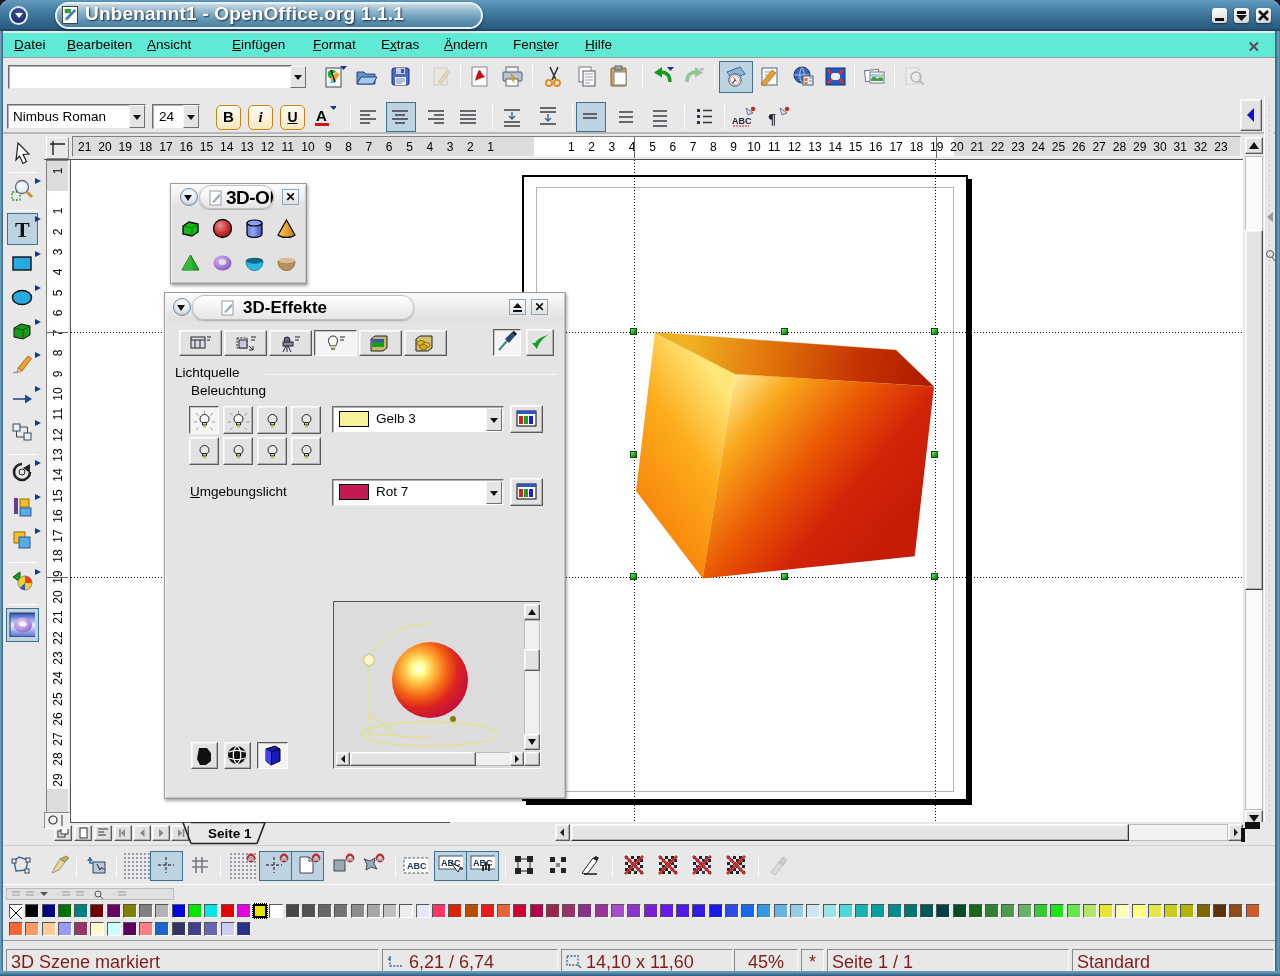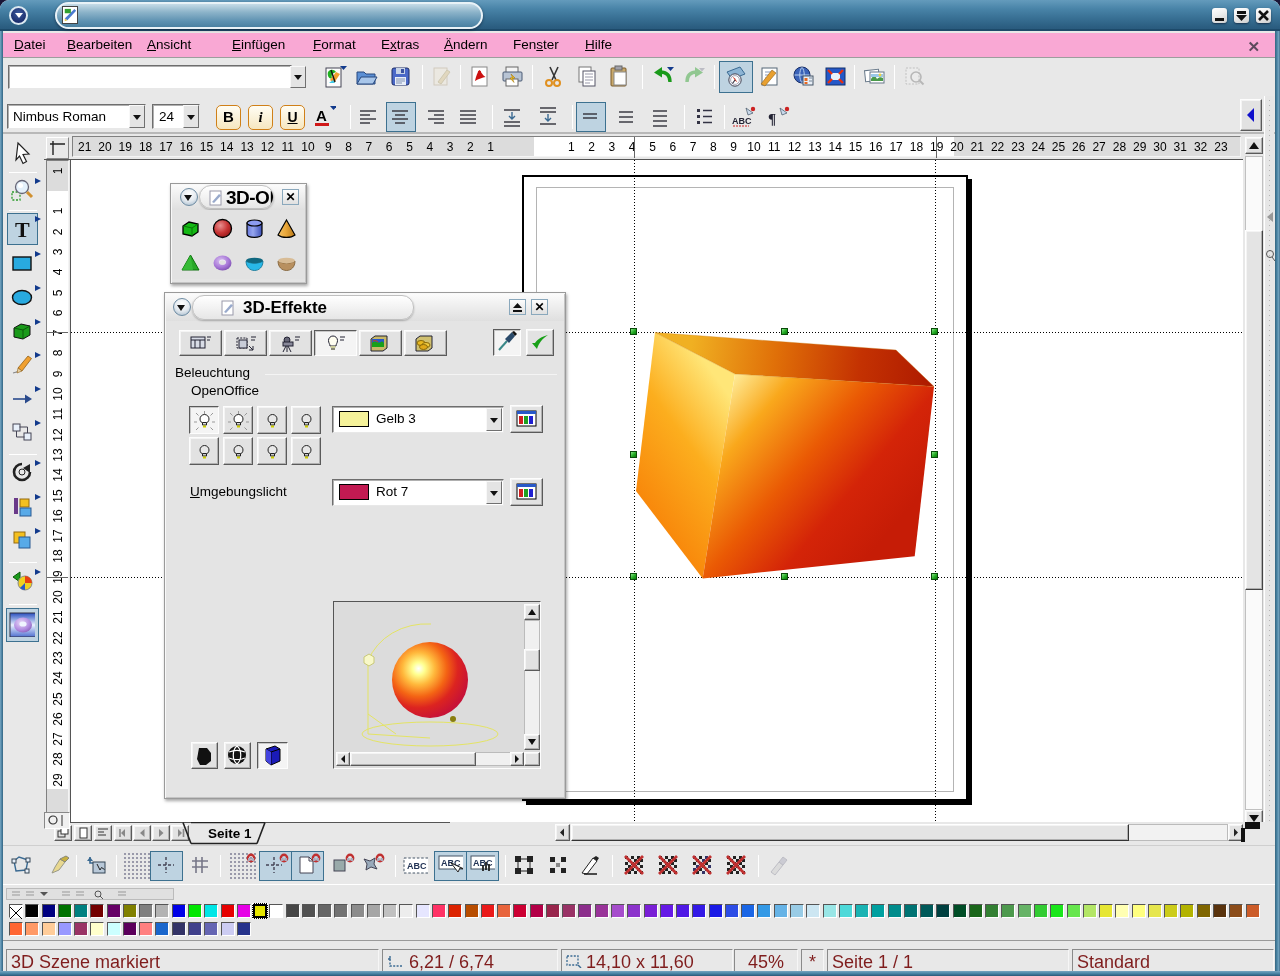--- a/index.html
+++ b/index.html
@@ -16,21 +16,21 @@
  text-shadow:1px 1px 2px rgba(0,0,30,.75);letter-spacing:.2px;}
 #tico{position:absolute;left:62px;top:6px;width:16px;height:18px;background:#fff;border:1px solid #444;}
 #tmenu{position:absolute;left:9px;top:6px;width:19px;height:19px;border-radius:50%;
  background:radial-gradient(circle at 50% 35%,#3c5a9e 0%,#1c2f6e 70%);border:2px solid #dce9f1;}
 #tmenu:after{content:"";position:absolute;left:3.5px;top:5px;border:4px solid transparent;border-top:5px solid #fff;}
 .wbtn{position:absolute;top:8px;width:15px;height:15px;border-radius:3px;
  background:linear-gradient(160deg,#ffffff 0%,#f0f0f0 40%,#cfcfcf 100%);box-shadow:0 1px 2px rgba(0,0,20,.5);}
 .wbtn svg{position:absolute;left:0;top:0;}
 
 #menubar{position:absolute;left:2px;top:33px;width:1276px;height:25px;
- background:#f9a8d4;border-bottom:1px solid #9d9d9d;text-align:center;}
+ background:#5eead4;border-bottom:1px solid #9d9d9d;text-align:center;}
 .mi{position:absolute;top:4px;font-size:13.5px;color:#000;}
 
 #funcbar{position:absolute;left:2px;top:59px;width:1276px;height:39px;background:#e8e8e8;}
 #objbar{position:absolute;left:2px;top:98px;width:1276px;height:36px;background:#e8e8e8;
  border-bottom:2px solid #b8b8b8;}
 .tsep{position:absolute;width:1px;background:#aaa;border-right:1px solid #fff;}
 .inset{background:#fff;border:1px solid;border-color:#6e6e6e #e8e8e8 #e8e8e8 #6e6e6e;box-shadow:inset 1px 1px 0 #b0b0b0;}
 .ddbtn{position:absolute;background:#e4e4e4;border:1px solid;border-color:#f8f8f8 #707070 #707070 #f8f8f8;}
 .ddbtn:after{content:"";position:absolute;left:50%;top:50%;margin:-2px 0 0 -4px;
  border:4px solid transparent;border-top:5px solid #111;}
@@ -109,20 +109,21 @@
 </style></head><body>
 <div id="win">
 <div id="title"></div>
 <div id="ttab"></div>
 <svg id="tico" viewBox="0 0 16 18">
       <rect x="0" y="0" width="16" height="18" fill="#fff"></rect>
       <path d="M2 13L13 2l2 2L5 15z" fill="#4a7ad0"></path>
       <path d="M2 13l3 2-3 1z" fill="#e8c840"></path>
       <rect x="2" y="2" width="7" height="5" fill="#30a030"></rect>
     </svg>
+<div id="ttxt">Unbenannt1 - OpenOffice.org 1.1.1</div>
 <div id="tmenu"></div>
 <div class="wbtn" style="left:1212px">
       <svg width="15" height="15">
         <rect x="3" y="10" width="9" height="3" fill="#111"></rect>
       </svg>
     </div>
 <div class="wbtn" style="left:1234px">
       <svg width="15" height="15">
         <rect x="3" y="3" width="9" height="3" fill="#111"></rect>
         <path d="M2 7h11l-5.5 6z" fill="#111"></path>
@@ -707,23 +708,23 @@
           </svg>
         </div>
   <div class="pbtn" style="left:328px;top:36px;width:28px;height:27px"><svg width="26" height="25">
             <path d="M5 20l8-9" stroke="#3a8888" stroke-width="2"></path>
             <path d="M11 9l4 4 6-7-3-4z" fill="#2a4a6a"></path>
             <path d="M18 2l3 4 2-2-3-3z" fill="#111"></path>
           </svg></div>
   <div class="rbtn" style="left:361px;top:36px;width:28px;height:27px"><svg width="26" height="25">
             <path d="M5 13l5 6c2-6 5-10 11-14-7 2-10 4-13 8z" fill="#18a018"></path>
           </svg></div>
-  <div class="lbl" style="left:10px;top:72px">Beleuchtung</div>
+  <div class="lbl" style="left:10px;top:72px">Lichtquelle</div>
   <div style="position:absolute;left:100px;top:81px;width:292px;height:1px;background:#9a9a9a;border-bottom:1px solid #f4f4f4"></div>
-  <div class="lbl" style="left:26px;top:90px">OpenOffice</div>
+  <div class="lbl" style="left:26px;top:90px">Beleuchtung</div>
   <div class="pbtn lmp" style="left:24px;top:113px">
           <svg class="lbi">
             <g stroke="#999" stroke-width="1">
               <path d="M13.5 2v3M5 4l2.5 2.5M22 4l-2.5 2.5M3 13h3M21 13h3M5 21l2.5-2.5M22 21l-2.5-2.5"></path>
             </g>
             <circle cx="13.5" cy="10" r="4.5" fill="#fff" stroke="#222"></circle>
             <path d="M11.5 13.5h4v2.5h-4z" fill="#ddd" stroke="#222"></path>
             <rect x="12" y="16.5" width="3" height="2" fill="#cc0"></rect>
           </svg>
         </div>

